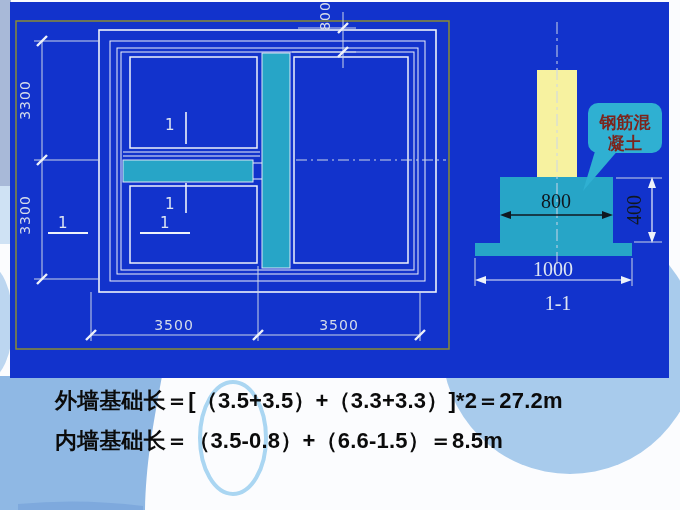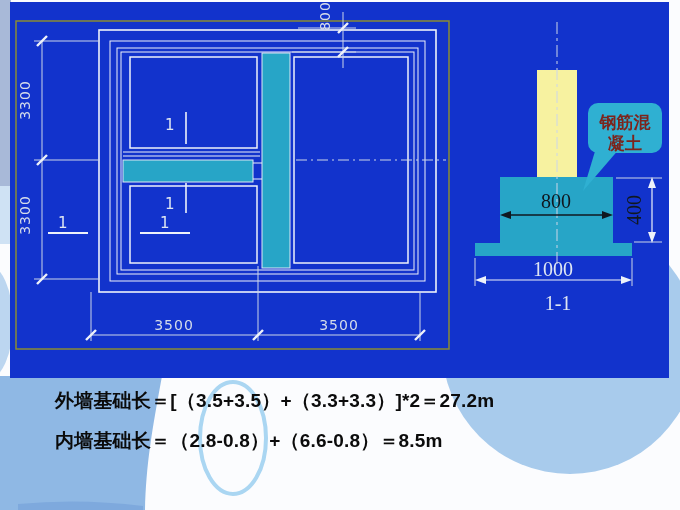--- a/index.html
+++ b/index.html
@@ -9,21 +9,21 @@
   }
   .stage svg{position:absolute;left:0;top:0;pointer-events:none;}
   #bg-layer{z-index:0;}
   #panel{
     position:absolute;left:10px;top:2px;width:659px;height:376px;
     background:#1233cc;z-index:1;
   }
   #drawing-layer{z-index:2;}
   #calc-block{
     position:absolute;left:55px;top:381px;width:600px;z-index:3;
-    color:#0b0b0b;font-weight:bold;font-size:19px;line-height:40px;
+    color:#0b0b0b;font-weight:bold;font-size:22px;line-height:40px;
     font-family:"Liberation Sans","DejaVu Sans",sans-serif;
   }
   .calc-line{white-space:nowrap;letter-spacing:0.2px;}
   text{font-family:"DejaVu Sans",sans-serif;}
   .dim-txt{fill:#d5dcea;font-size:14px;letter-spacing:1px;}
   .sec-num{font-family:"Liberation Serif","DejaVu Serif",serif;font-size:20px;}
   .sec-light{fill:#dfe6f2;}
   .sec-dark{fill:#101820;}
   .mark-txt{fill:#dfe6f2;font-size:15px;}
   .wline{stroke:#eef2fa;fill:none;}
@@ -157,16 +157,16 @@
         <polygon points="596,148 620,148 583,191" fill="#2fb0d2"></polygon>
         <rect x="588" y="103" width="74" height="50" rx="10" fill="#2fb0d2"></rect>
         <text x="625" y="128" text-anchor="middle" font-size="17" font-weight="bold" fill="#7c241c" font-family="Liberation Serif, DejaVu Serif, serif">钢筋混</text>
         <text x="625" y="149" text-anchor="middle" font-size="17" font-weight="bold" fill="#7c241c" font-family="Liberation Serif, DejaVu Serif, serif">凝土</text>
       </g>
     </g>
   </svg>
 
   <div id="calc-block">
     <div class="calc-line">外墙基础长＝[（3.5+3.5）+（3.3+3.3）]*2＝27.2m</div>
-    <div class="calc-line">内墙基础长＝（2.8-0.8）+（6.6-0.8）＝8.5m</div>
+    <div class="calc-line">内墙基础长＝（3.5-0.8）+（6.6-1.5）＝8.5m</div>
   </div>
 
 </div>
 
 </body></html>

